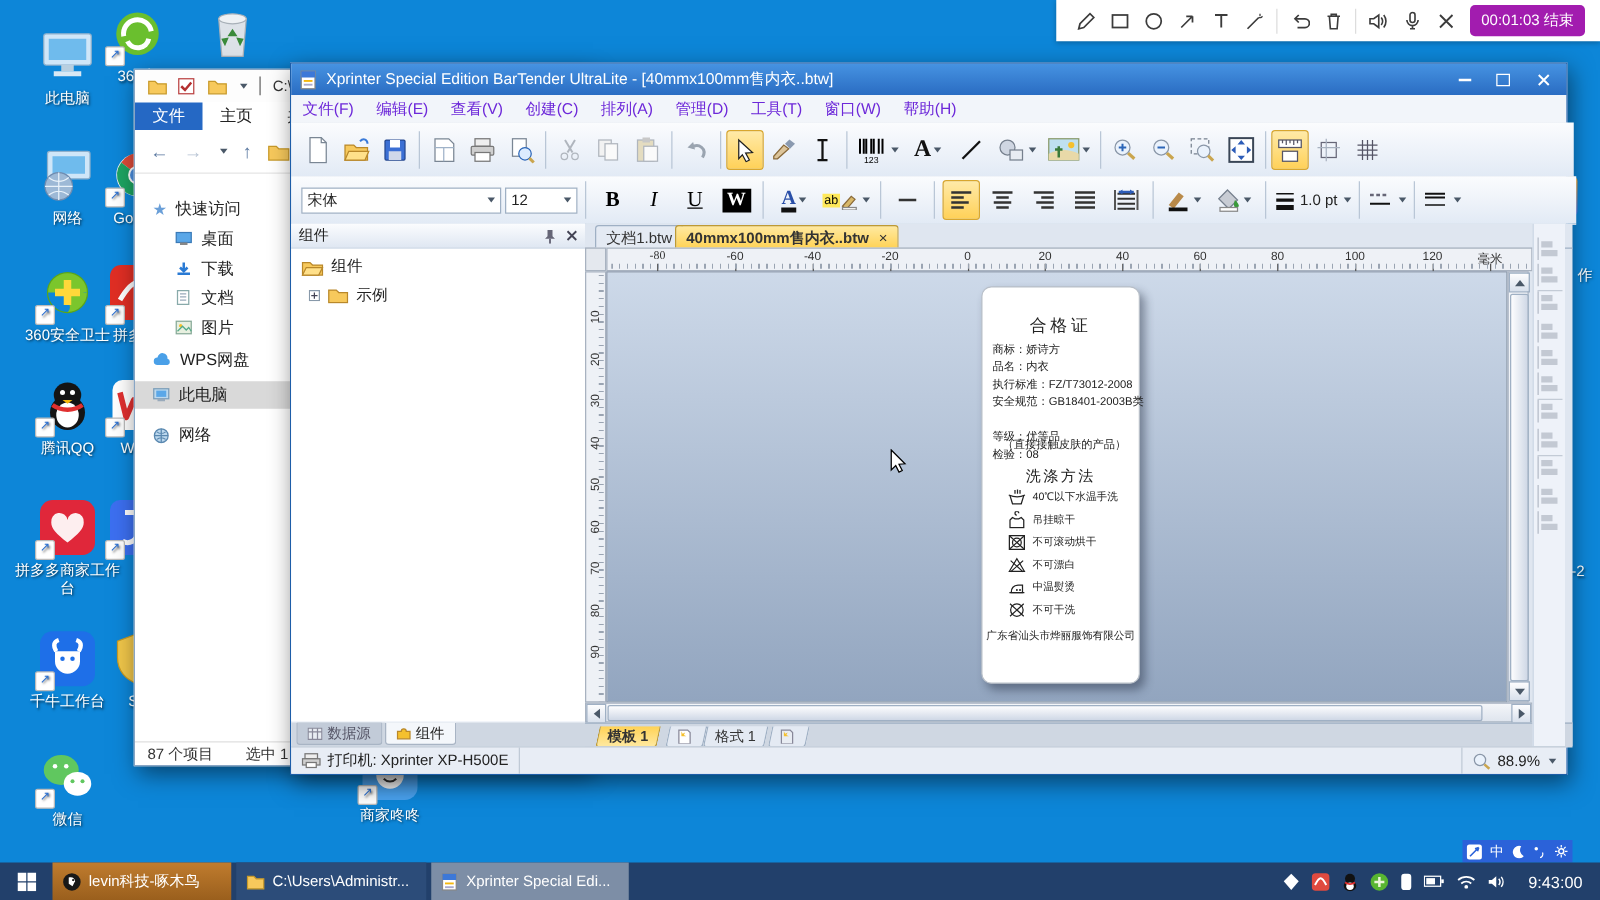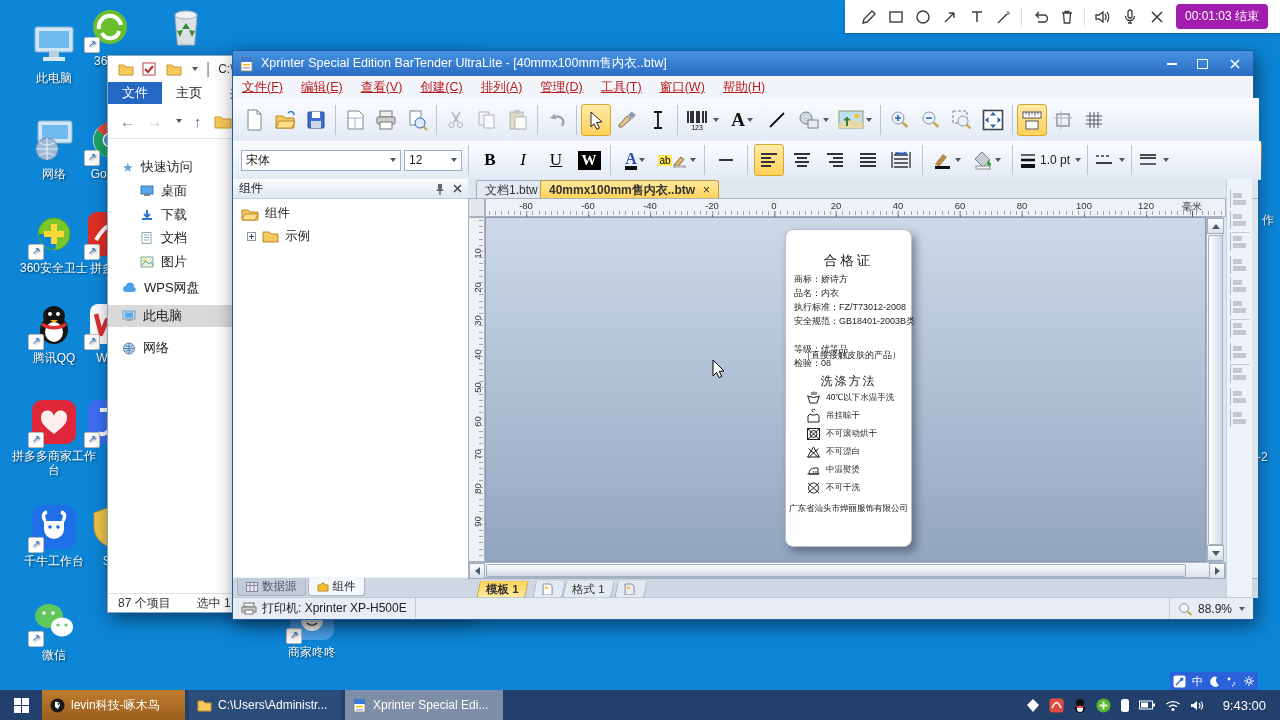--- a/index.html
+++ b/index.html
@@ -20,21 +20,21 @@
   .exp-side-item{position:absolute;left:0;width:230px;height:22px;display:flex;align-items:center;
     gap:7px;font-size:13px;color:#222;padding-left:14px;}
   .exp-side-item.ind{padding-left:32px;}
   .exp-side-item.sel{background:#d9d9d9;}
   
   #bt{left:232px;top:50px;width:1020px;height:568px;background:#eef2f9;border:1px solid #1d5da8;}
   .bt-title{position:absolute;left:0;top:0;width:100%;height:25px;
     background:linear-gradient(#4693e2,#2a6cc2);display:flex;align-items:center;color:#fff;
     font-size:12.5px;padding-left:6px;box-sizing:border-box;}
   .menu{position:absolute;left:0;top:25px;width:100%;height:22px;background:#f2f5fa;
-    border-bottom:1px solid #d5dde8;display:flex;align-items:center;font-size:12.5px;color:#b91c1c;text-decoration:underline;}
+    border-bottom:1px solid #d5dde8;display:flex;align-items:center;font-size:12.5px;color:#6d28d9;}
   .menu span{padding:0 9px;}
   .tb{position:absolute;left:0;width:100%;background:linear-gradient(#fbfcfe,#e2eaf5);
     border-bottom:1px solid #c7d3e2;display:flex;align-items:center;}
   .tbtn{width:30px;height:32px;display:flex;align-items:center;justify-content:center;border-radius:3px;}
   .tbtn.sel{background:linear-gradient(#ffeaa8,#ffd158);border:1px solid #d8a62e;box-sizing:border-box;}
   .vsep{width:1px;height:30px;background:#b9c6d6;margin:0 3px;}
   .dda{width:0;height:0;border-left:3.5px solid transparent;border-right:3.5px solid transparent;
     border-top:4px solid #4a5868;margin-left:2px;}
   .combo{background:#fff;border:1px solid #9fb0c4;height:21px;display:flex;align-items:center;
     font-size:12px;color:#222;padding:0 4px;justify-content:space-between;box-sizing:border-box;}
@@ -729,21 +729,21 @@
           </div>
         <div class="doctab act" style="left:72px;">
           <span>40mmx100mm售内衣..btw</span>
           <span style="margin-left:8px;font-weight:normal;">×</span>
         </div>
       </div>
 
       <div class="abs" style="left:0;top:19px;width:17px;height:19px;background:#e4e8ee;border:1px solid #a8b2c0;box-sizing:border-box;"></div>
 
       <div class="hruler" style="left:17px;top:19px;width:741px;height:19px;">
-        <span class="hlab" style="left:40px;">-80</span>
+        <span class="hlab" style="left:40px;font-family:Liberation Serif, serif;">-80</span>
         <span class="hlab" style="left:102px;">-60</span>
         <span class="hlab" style="left:164px;">-40</span>
         <span class="hlab" style="left:226px;">-20</span>
         <span class="hlab" style="left:288px;">0</span>
         <span class="hlab" style="left:350px;">20</span>
         <span class="hlab" style="left:412px;">40</span>
         <span class="hlab" style="left:474px;">60</span>
         <span class="hlab" style="left:536px;">80</span>
         <span class="hlab" style="left:598px;">100</span>
         <span class="hlab" style="left:660px;">120</span>

